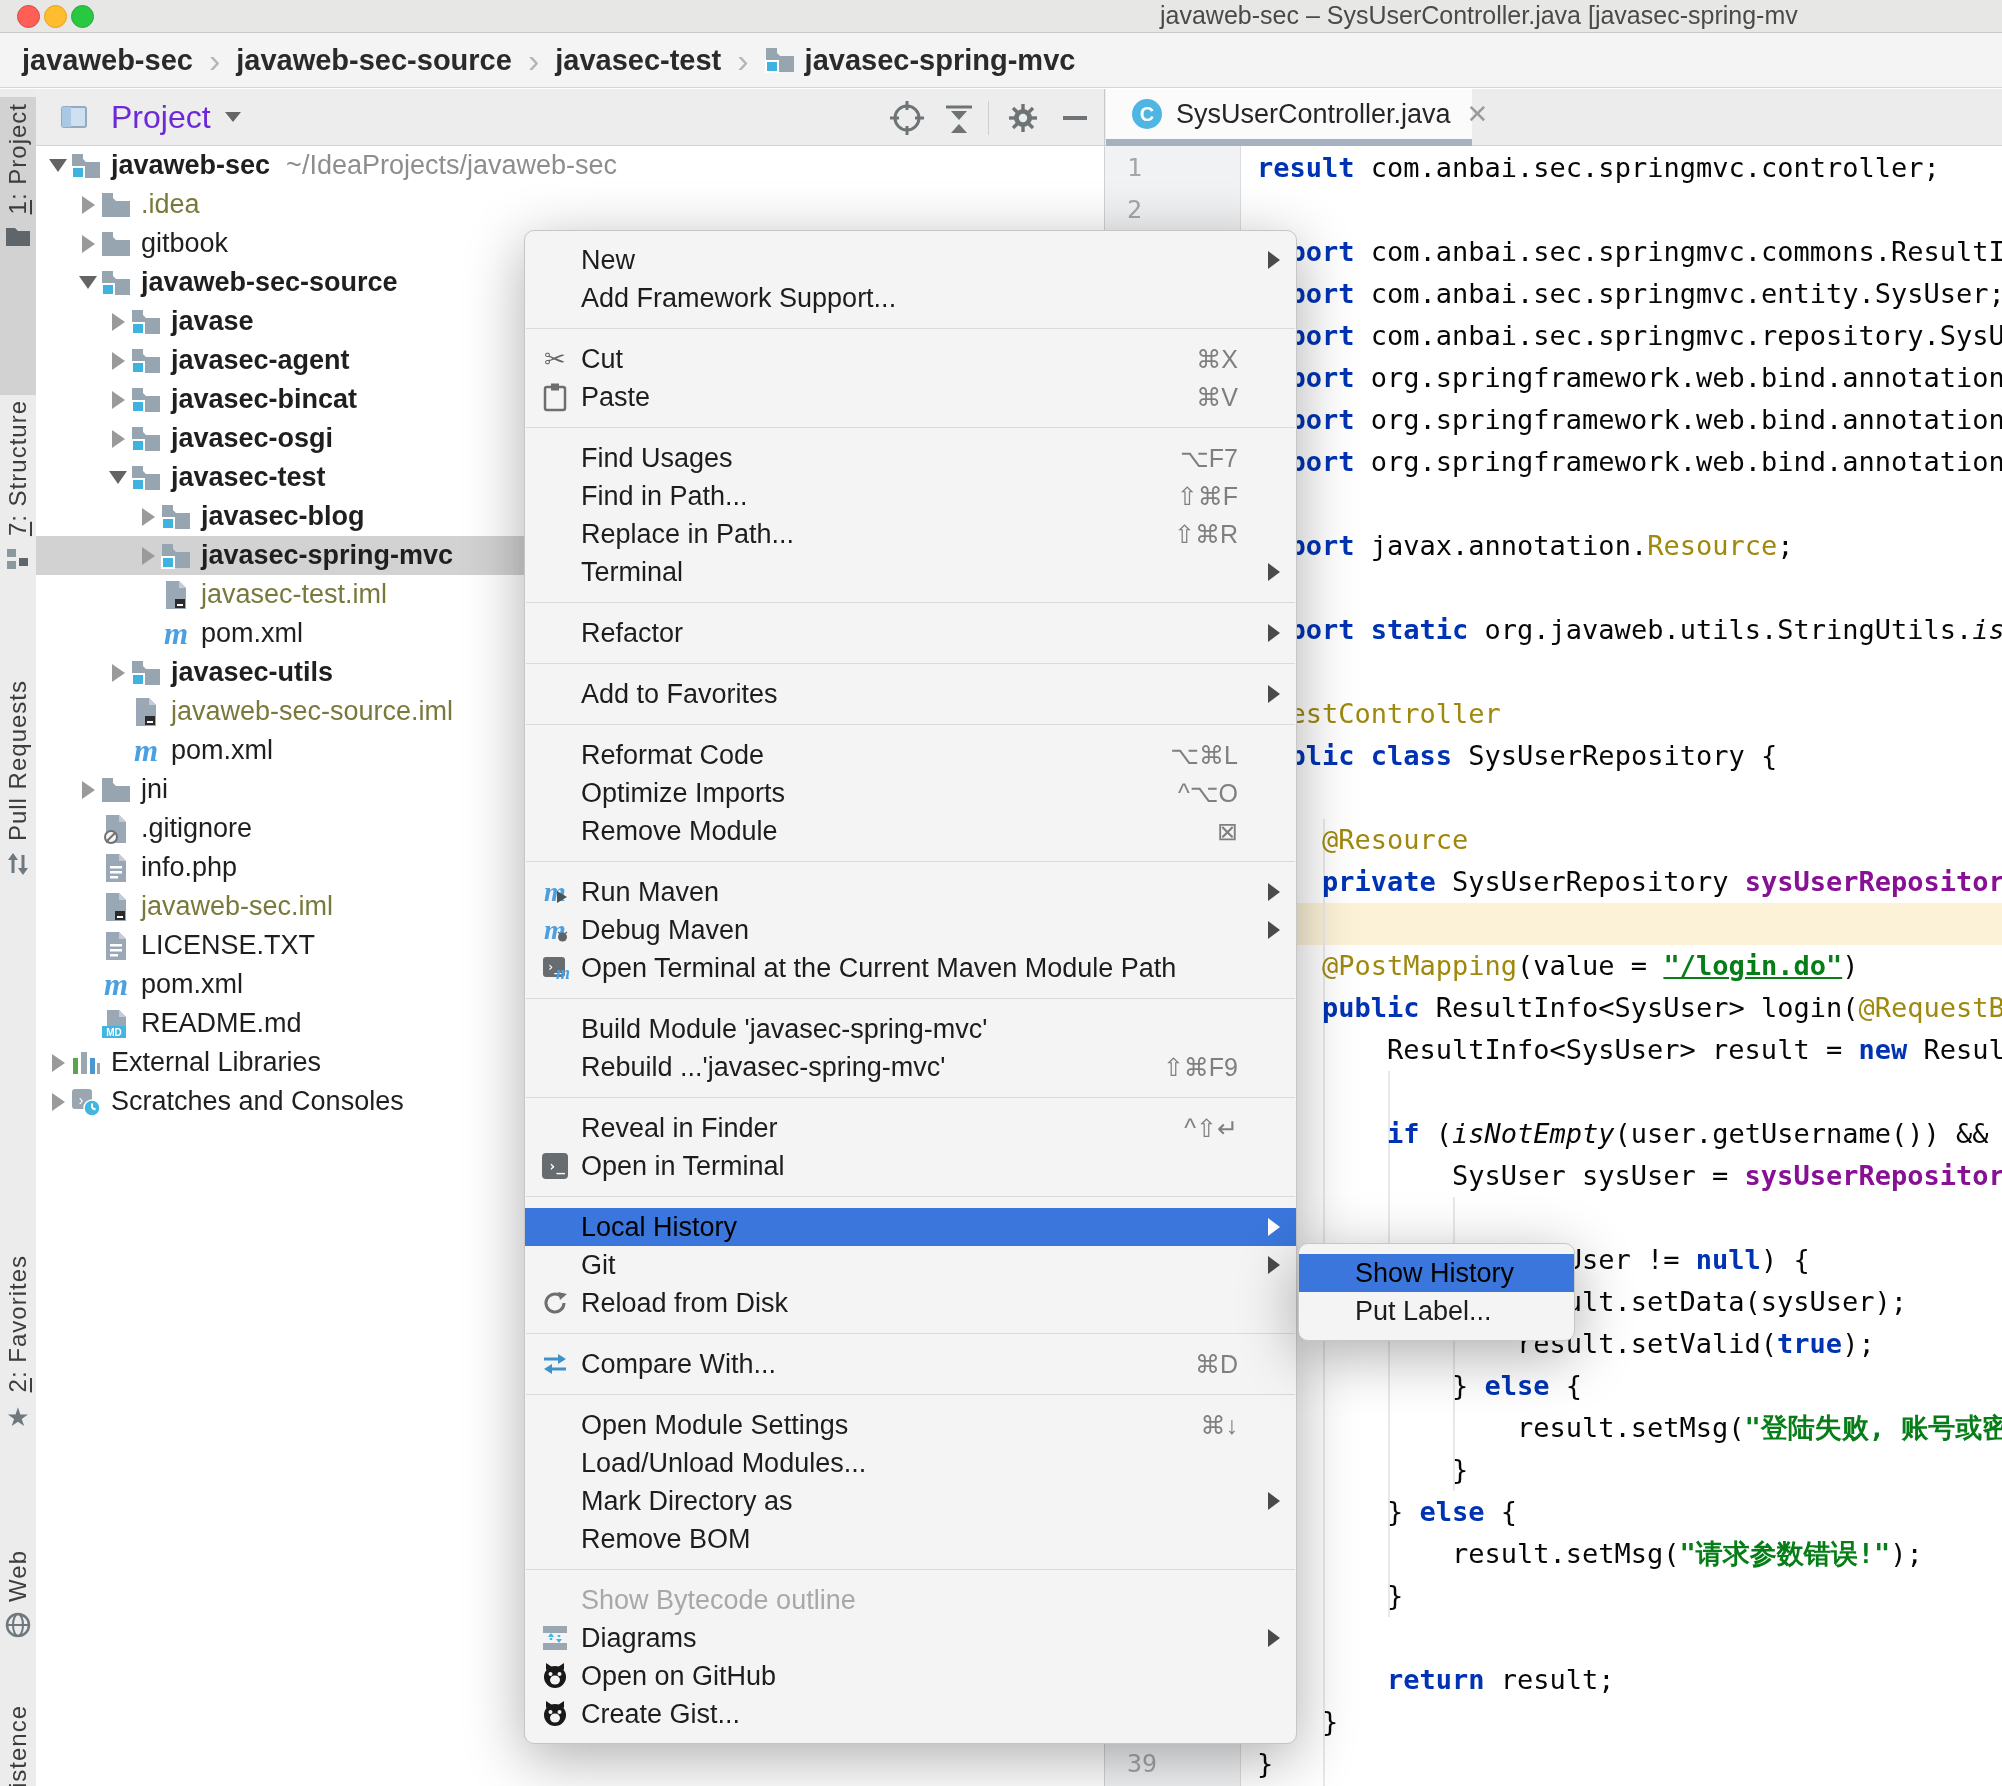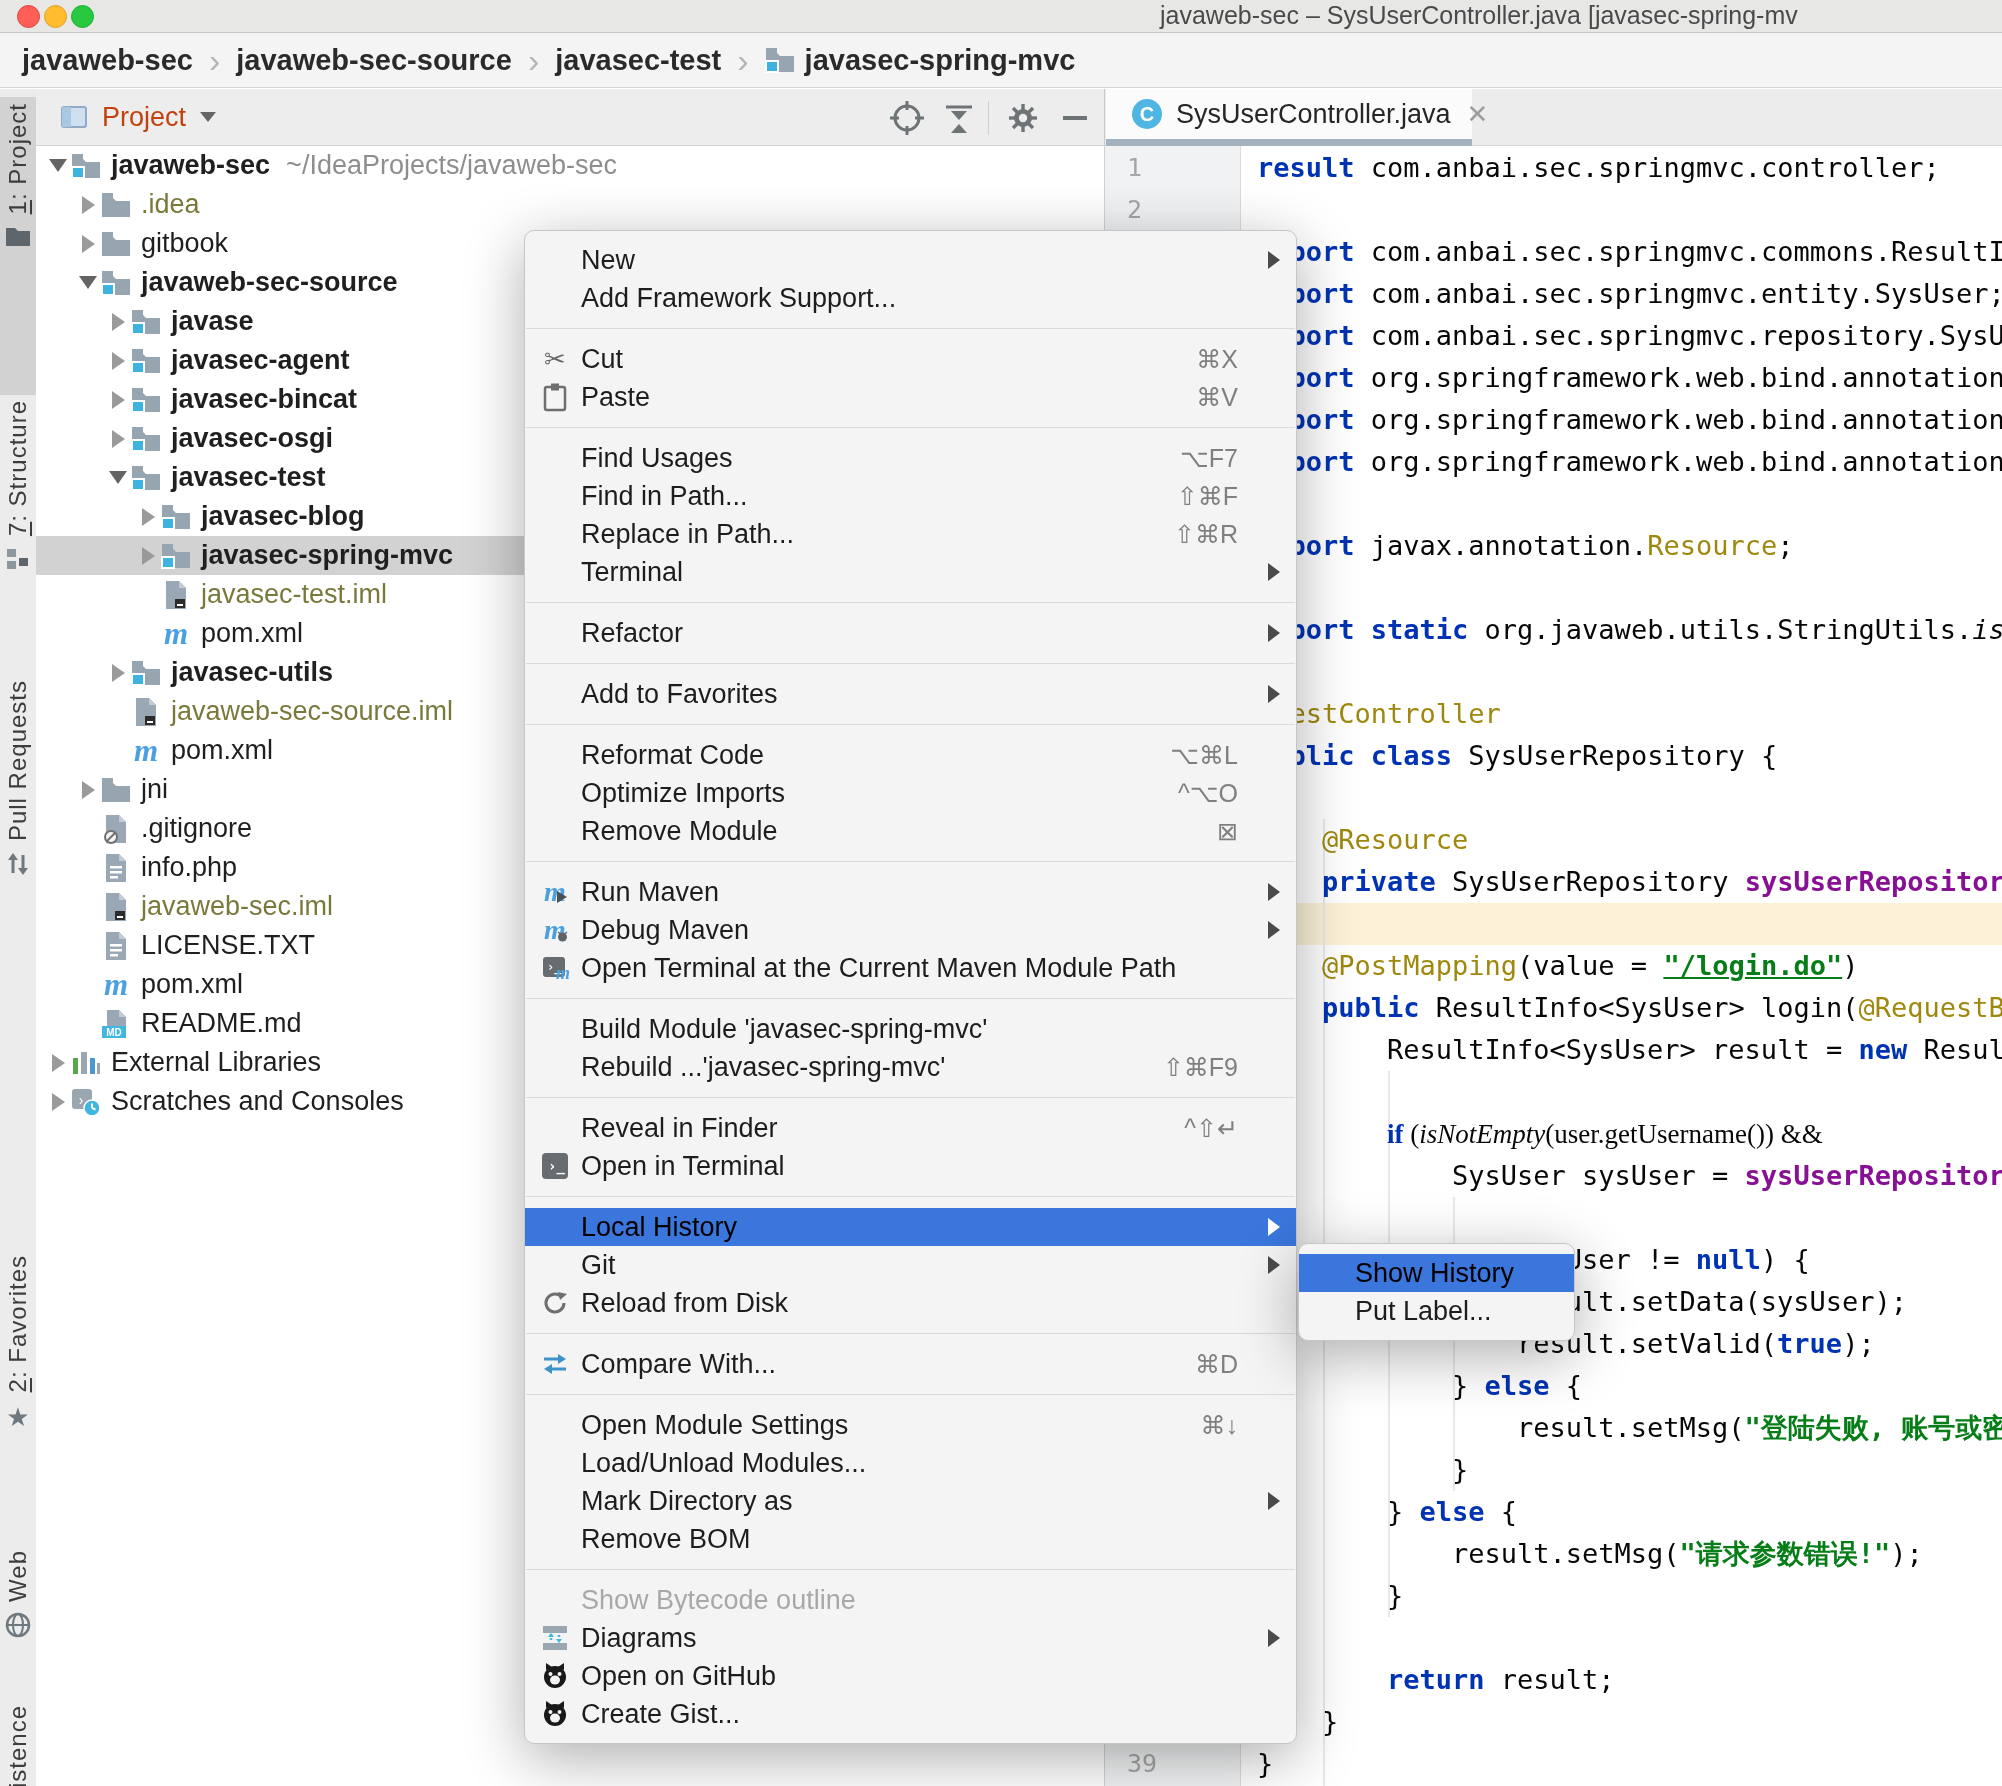--- a/index.html
+++ b/index.html
@@ -17,21 +17,21 @@
   .bc-sep{font-size:34px;color:#b5b5b5;margin:0 16px;font-weight:400;}
   .bc-icon{margin-right:10px;display:inline-flex;}
   
   #sidebar{position:absolute;left:0;top:89px;width:36px;height:1697px;background:#ececec;border-right:1px solid #d6d6d6;}
   .stripe-item{position:absolute;left:0;width:36px;display:flex;flex-direction:column;align-items:center;}
   .stripe-item.active{background:#d2d2d2;}
   .vtext{writing-mode:vertical-rl;transform:rotate(180deg);font-size:24px;color:#3d3d3d;white-space:nowrap;letter-spacing:1px;}
   .stripe-icon{margin-top:10px;}
   
   #project-header{position:absolute;left:36px;top:89px;width:1068px;height:57px;background:#ededed;border-bottom:1px solid #d4d4d4;box-sizing:border-box;display:flex;align-items:center;}
-  #project-header .hdr-label{font-size:27px;color:#c2410c;margin-left:14px;}
+  #project-header .hdr-label{font-size:32px;color:#6d28d9;margin-left:23px;}
   #ph-caret{width:0;height:0;border-left:8px solid transparent;border-right:8px solid transparent;border-top:10px solid #666;margin-left:14px;}
   .ph-tools{position:absolute;top:0;height:57px;display:flex;align-items:center;}
   
   #tree{position:absolute;left:36px;top:146px;width:1068px;height:1640px;background:#fff;overflow:hidden;}
   .trow{height:39px;display:flex;align-items:center;white-space:nowrap;}
   .trow.sel{background:#d2d2d2;}
   .tarrow{width:24px;display:flex;justify-content:center;flex:none;}
   .tri-r{width:0;height:0;border-top:9px solid transparent;border-bottom:9px solid transparent;border-left:13px solid #9a9a9a;}
   .tri-d{width:0;height:0;border-left:9px solid transparent;border-right:9px solid transparent;border-top:13px solid #646464;}
   .ticon{width:32px;display:flex;justify-content:center;flex:none;margin-right:9px;}
@@ -662,21 +662,21 @@
       <div class="cline" style="padding-left: 0px;"><span class="tk-a">@RestController</span></div>
       <div class="cline" style="padding-left: 0px;"><span class="tk-k">public class </span><span class="tk-p">SysUserRepository {</span></div>
       <div class="cline" style="padding-left: 0px;"></div>
       <div class="cline" style="padding-left: 65px;"><span class="tk-a">@Resource</span></div>
       <div class="cline" style="padding-left: 65px;"><span class="tk-k">private </span><span class="tk-p">SysUserRepository </span><span class="tk-f">sysUserRepository</span></div>
       <div class="cline" style="padding-left: 0px;"></div>
       <div class="cline" style="padding-left: 65px;"><span class="tk-a">@PostMapping</span><span class="tk-p">(value = </span><span class="tk-sl">"/login.do"</span><span class="tk-p">)</span></div>
       <div class="cline" style="padding-left: 65px;"><span class="tk-k">public </span><span class="tk-p">ResultInfo&lt;SysUser&gt; login(</span><span class="tk-a">@RequestBody</span></div>
       <div class="cline" style="padding-left: 130px;"><span class="tk-p">ResultInfo&lt;SysUser&gt; result = </span><span class="tk-k">new</span><span class="tk-p"> ResultInfo&lt;SysUser&gt;();</span></div>
       <div class="cline" style="padding-left: 0px;"></div>
-      <div class="cline" style="padding-left: 130px; font-family: Liberation Serif, serif;"><span class="tk-k">if</span><span class="tk-p"> (</span><span class="tk-i">isNotEmpty</span><span class="tk-p">(user.getUsername()) &amp;&amp; </span></div>
+      <div class="cline" style="padding-left: 130px;"><span class="tk-k">if</span><span class="tk-p"> (</span><span class="tk-i">isNotEmpty</span><span class="tk-p">(user.getUsername()) &amp;&amp; </span></div>
       <div class="cline" style="padding-left: 195px;"><span class="tk-p">SysUser sysUser = </span><span class="tk-f">sysUserRepository</span></div>
       <div class="cline" style="padding-left: 0px;"></div>
       <div class="cline" style="padding-left: 195px;"><span class="tk-k">if</span><span class="tk-p"> (sysUser != </span><span class="tk-k">null</span><span class="tk-p">) {</span></div>
       <div class="cline" style="padding-left: 260px;"><span class="tk-p">result.setData(sysUser);</span></div>
       <div class="cline" style="padding-left: 260px;"><span class="tk-p">result.setValid(</span><span class="tk-k">true</span><span class="tk-p">);</span></div>
       <div class="cline" style="padding-left: 195px;"><span class="tk-p">} </span><span class="tk-k">else</span><span class="tk-p"> {</span></div>
       <div class="cline" style="padding-left: 260px;"><span class="tk-p">result.setMsg(</span><span class="tk-s">"登陆失败, 账号或密码错误!"</span></div>
       <div class="cline" style="padding-left: 195px;"><span class="tk-p">}</span></div>
       <div class="cline" style="padding-left: 130px;"><span class="tk-p">} </span><span class="tk-k">else</span><span class="tk-p"> {</span></div>
       <div class="cline" style="padding-left: 195px;"><span class="tk-p">result.setMsg(</span><span class="tk-s">"请求参数错误!"</span><span class="tk-p">);</span></div>

